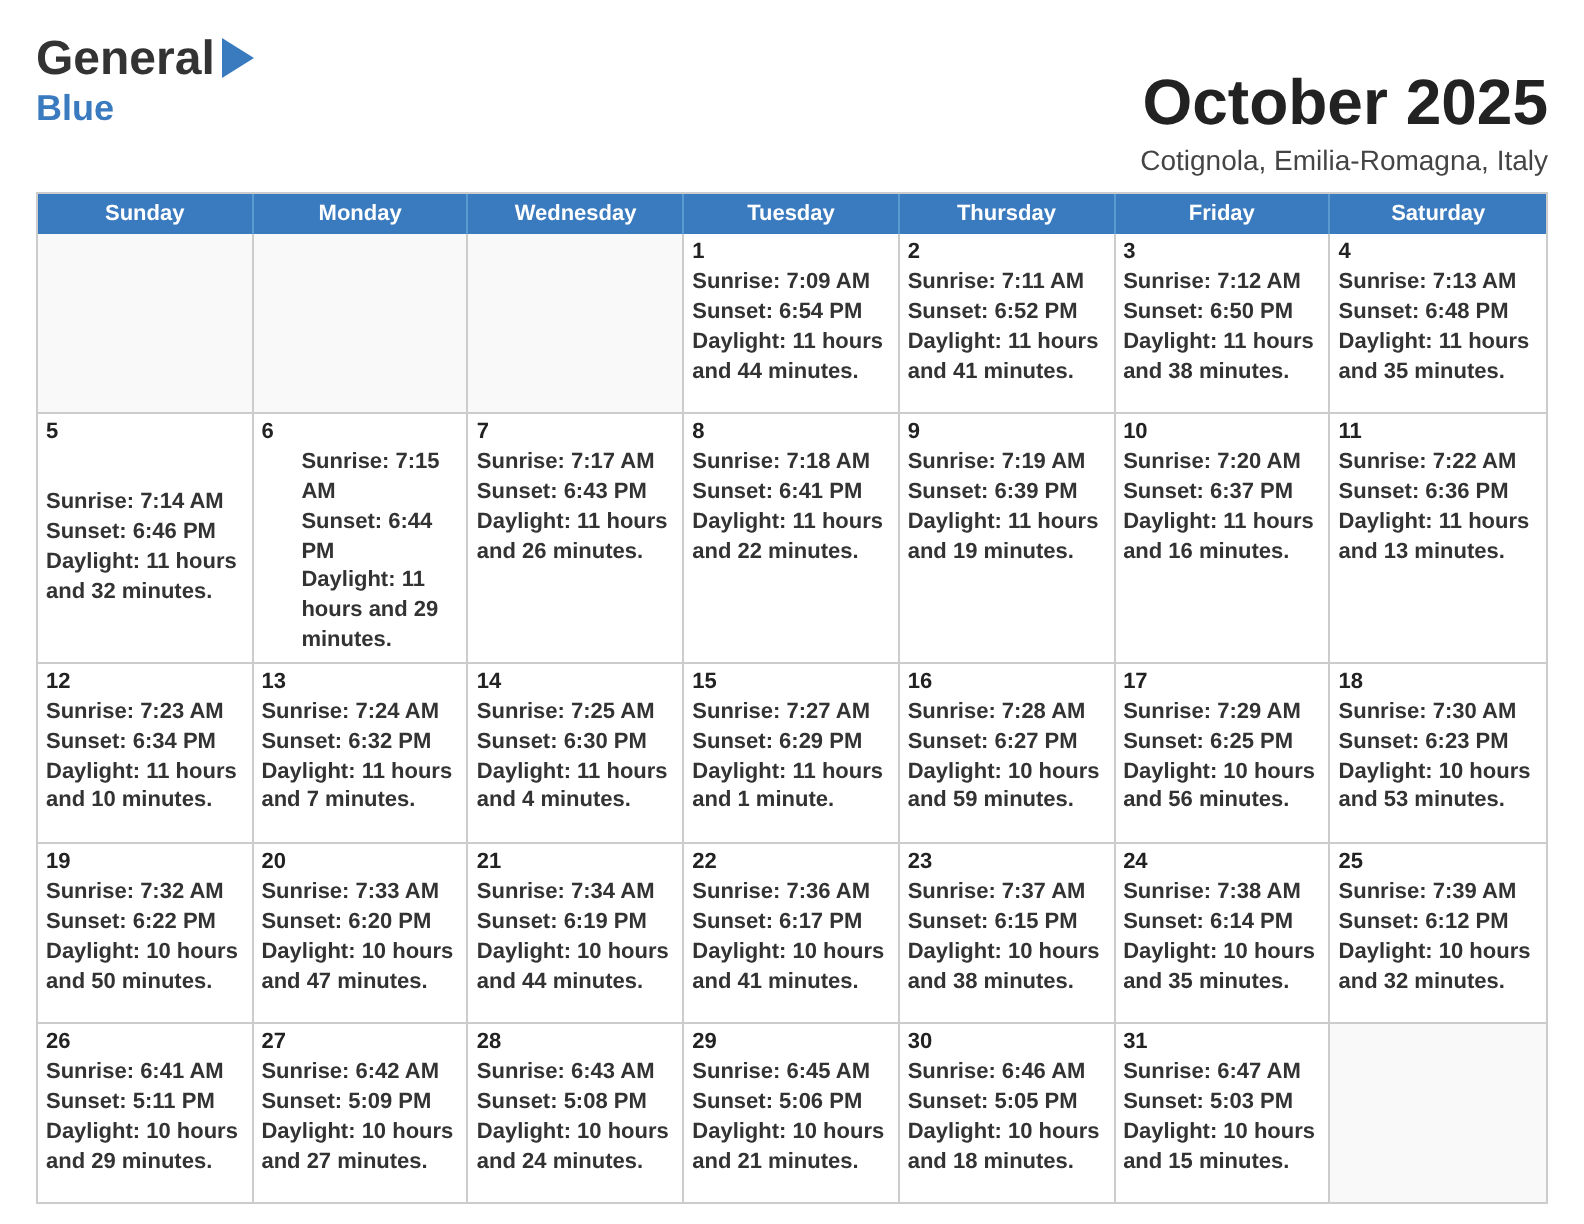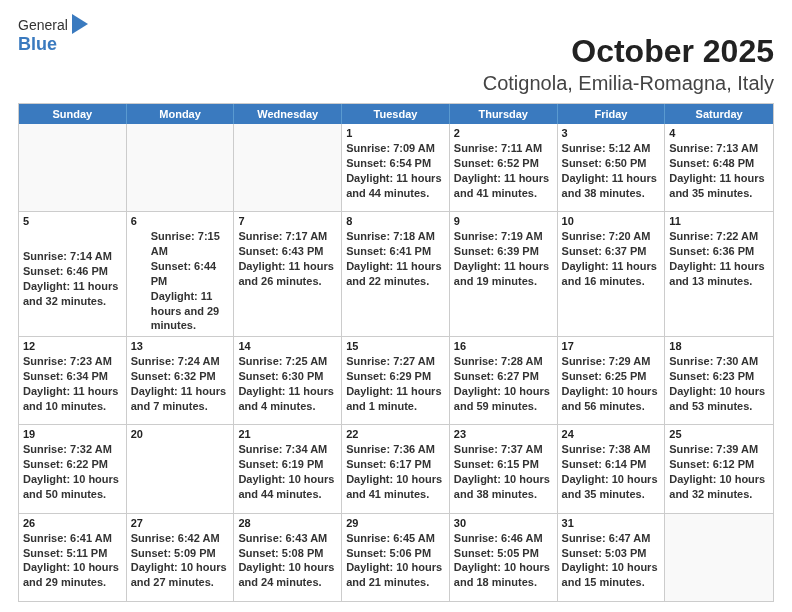--- a/index.html
+++ b/index.html
@@ -27,22 +27,22 @@
       display: flex;
       flex-direction: column;
       align-items: flex-start;
     }
     .logo-top {
       display: flex;
       align-items: center;
       gap: 2px;
     }
     .logo-general {
-      font-size: 14px;
-      font-weight: normal;
+      font-size: 24px;
+      font-weight: bold;
       color: #333;
     }
     .logo-arrow {
       width: 0;
       height: 0;
       border-top: 10px solid transparent;
       border-bottom: 10px solid transparent;
       border-left: 16px solid #3a7abf;
       margin-left: 2px;
       margin-top: -2px;
@@ -55,21 +55,21 @@
     .header-right {
       text-align: right;
       margin-top: 17px;
     }
     .month-title {
       font-size: 32px;
       font-weight: bold;
       color: #222;
     }
     .location {
-      font-size: 20px;
+      font-size: 14px;
       color: #444;
       margin-top: 2px;
     }
     .calendar {
       flex: 1;
       display: flex;
       flex-direction: column;
       border: 1px solid #ccc;
     }
     .cal-header {
@@ -162,21 +162,21 @@
 Daylight: 11 hours and 44 minutes.</div>
           </div>
           <div class="cal-cell">
             <div class="day-num">2</div>
             <div class="cell-info" style="white-space: pre-line;">Sunrise: 7:11 AM
 Sunset: 6:52 PM
 Daylight: 11 hours and 41 minutes.</div>
           </div>
           <div class="cal-cell">
             <div class="day-num">3</div>
-            <div class="cell-info" style="white-space: pre-line;">Sunrise: 5:12 AM
+            <div class="cell-info" style="white-space: pre-line;">Sunrise: 7:12 AM
 Sunset: 6:50 PM
 Daylight: 11 hours and 38 minutes.</div>
           </div>
           <div class="cal-cell">
             <div class="day-num">4</div>
             <div class="cell-info" style="white-space: pre-line;">Sunrise: 7:13 AM
 Sunset: 6:48 PM
 Daylight: 11 hours and 35 minutes.</div>
           </div>
         </div>
@@ -270,20 +270,23 @@
         </div>
         <div class="cal-row">
           <div class="cal-cell">
             <div class="day-num">19</div>
             <div class="cell-info" style="white-space: pre-line;">Sunrise: 7:32 AM
 Sunset: 6:22 PM
 Daylight: 10 hours and 50 minutes.</div>
           </div>
           <div class="cal-cell">
             <div class="day-num">20</div>
+            <div class="cell-info" style="white-space: pre-line;">Sunrise: 7:33 AM
+Sunset: 6:20 PM
+Daylight: 10 hours and 47 minutes.</div>
           </div>
           <div class="cal-cell">
             <div class="day-num">21</div>
             <div class="cell-info" style="white-space: pre-line;">Sunrise: 7:34 AM
 Sunset: 6:19 PM
 Daylight: 10 hours and 44 minutes.</div>
           </div>
           <div class="cal-cell">
             <div class="day-num">22</div>
             <div class="cell-info" style="white-space: pre-line;">Sunrise: 7:36 AM

